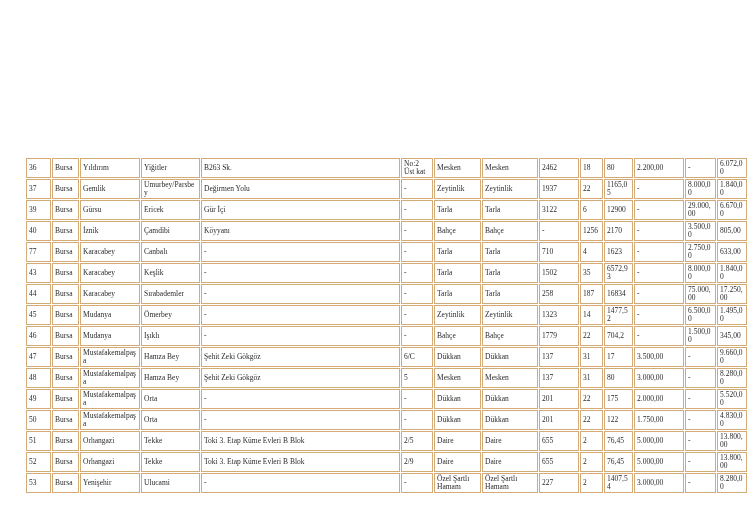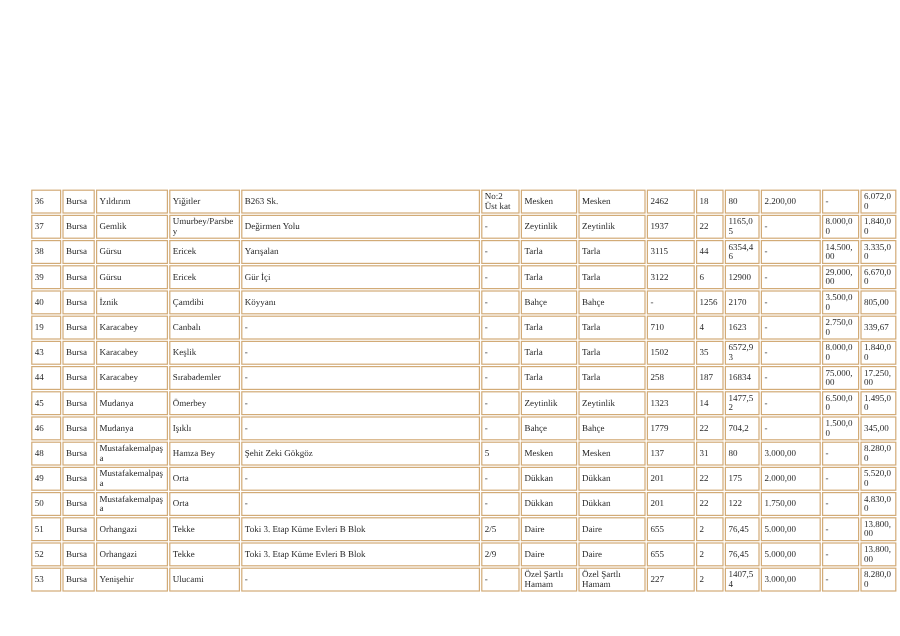--- a/index.html
+++ b/index.html
@@ -103,36 +103,20 @@
           <td>Zeytinlik</td>
           <td>Zeytinlik</td>
           <td>1937</td>
           <td>22</td>
           <td>1165,05</td>
           <td>-</td>
           <td>8.000,00</td>
           <td>1.840,00</td>
         </tr>
         <tr>
-          <td>38</td>
-          <td>Bursa</td>
-          <td>Gürsu</td>
-          <td>Ericek</td>
-          <td>Yarışalan</td>
-          <td>-</td>
-          <td>Tarla</td>
-          <td>Tarla</td>
-          <td>3115</td>
-          <td>44</td>
-          <td>6354,46</td>
-          <td>-</td>
-          <td>14.500,00</td>
-          <td>3.335,00</td>
-        </tr>
-        <tr>
           <td>39</td>
           <td>Bursa</td>
           <td>Gürsu</td>
           <td>Ericek</td>
           <td>Gür İçi</td>
           <td>-</td>
           <td>Tarla</td>
           <td>Tarla</td>
           <td>3122</td>
           <td>6</td>
@@ -151,34 +135,34 @@
           <td>Bahçe</td>
           <td>Bahçe</td>
           <td>-</td>
           <td>1256</td>
           <td>2170</td>
           <td>-</td>
           <td>3.500,00</td>
           <td>805,00</td>
         </tr>
         <tr>
-          <td>19</td>
+          <td>77</td>
           <td>Bursa</td>
           <td>Karacabey</td>
           <td>Canbalı</td>
           <td>-</td>
           <td>-</td>
           <td>Tarla</td>
           <td>Tarla</td>
           <td>710</td>
           <td>4</td>
           <td>1623</td>
           <td>-</td>
           <td>2.750,00</td>
-          <td>339,67</td>
+          <td>633,00</td>
         </tr>
         <tr>
           <td>43</td>
           <td>Bursa</td>
           <td>Karacabey</td>
           <td>Keşlik</td>
           <td>-</td>
           <td>-</td>
           <td>Tarla</td>
           <td>Tarla</td>
@@ -229,20 +213,36 @@
           <td>-</td>
           <td>-</td>
           <td>Bahçe</td>
           <td>Bahçe</td>
           <td>1779</td>
           <td>22</td>
           <td>704,2</td>
           <td>-</td>
           <td>1.500,00</td>
           <td>345,00</td>
+        </tr>
+        <tr>
+          <td>47</td>
+          <td>Bursa</td>
+          <td>Mustafakemalpaşa</td>
+          <td>Hamza Bey</td>
+          <td>Şehit Zeki Gökgöz</td>
+          <td>6/C</td>
+          <td>Dükkan</td>
+          <td>Dükkan</td>
+          <td>137</td>
+          <td>31</td>
+          <td>17</td>
+          <td>3.500,00</td>
+          <td>-</td>
+          <td>9.660,00</td>
         </tr>
         <tr>
           <td>48</td>
           <td>Bursa</td>
           <td>Mustafakemalpaşa</td>
           <td>Hamza Bey</td>
           <td>Şehit Zeki Gökgöz</td>
           <td>5</td>
           <td>Mesken</td>
           <td>Mesken</td>

